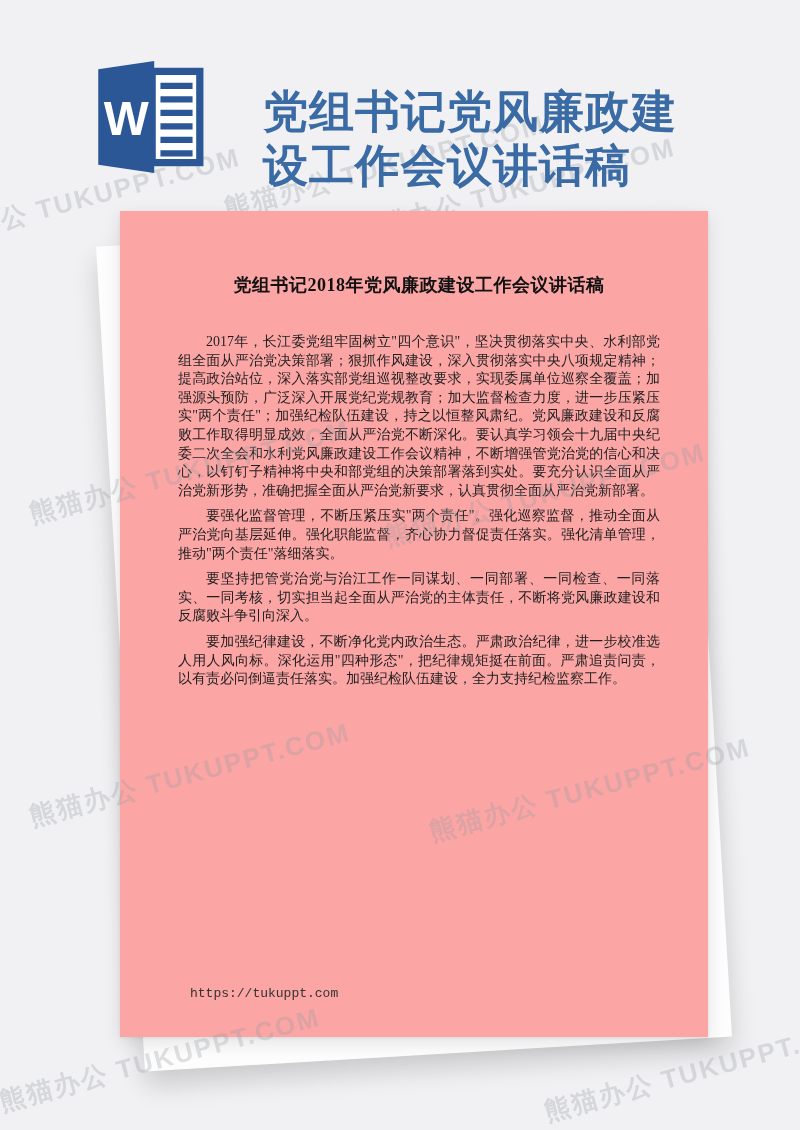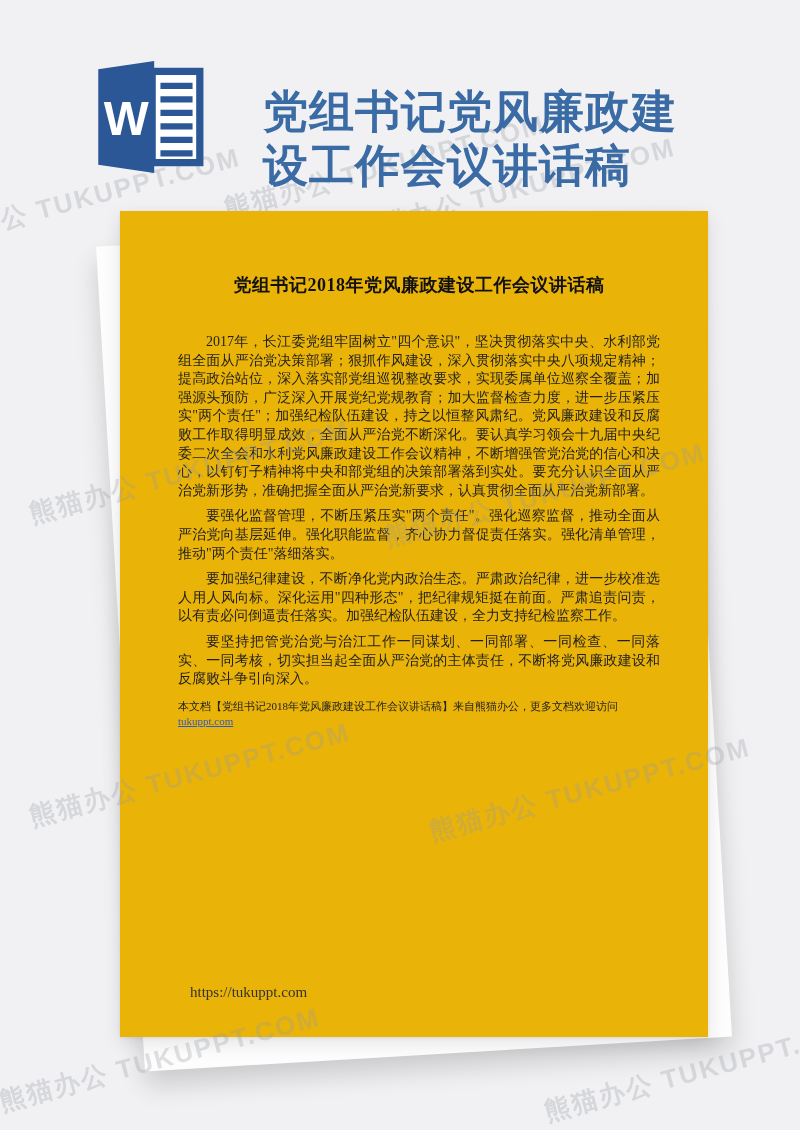--- a/index.html
+++ b/index.html
@@ -28,21 +28,21 @@
   .wm-high{z-index:6;}
   
   .page-back{
     position:absolute;left:95px;top:212px;width:588px;height:826px;
     background:#fdfdfd;z-index:3;
     transform:rotate(-3.4deg);transform-origin:100% 0;
     box-shadow:0 14px 26px rgba(0,0,0,0.16);
   }
   .page{
     position:absolute;left:120px;top:211px;width:588px;height:826px;
-    background:#eab308;z-index:4;
+    background:#fca5a5;z-index:4;
     box-shadow:0 6px 18px rgba(0,0,0,0.10),0 1px 3px rgba(0,0,0,0.08);
   }
   .page-inner{
     position:absolute;left:0;top:0;right:0;bottom:0;
     padding:62px 48px 0 58px;overflow:hidden;
     font-family:"Liberation Serif","DejaVu Serif",serif;color:#1f1f1f;
   }
   .doc-title{
     font-size:18px;font-weight:700;text-align:center;
     letter-spacing:.5px;margin:0 0 36px 0;color:#111;
@@ -53,22 +53,22 @@
   }
   .doc-note{
     font-size:11px;line-height:15px;margin-top:10px;color:#222;
   }
   .doc-note-link{
     display:inline-block;font-size:11px;color:#3059c7;
     text-decoration:underline;cursor:pointer;
   }
   .page-url{
     position:absolute;left:70px;bottom:36px;
-    font-family:Liberation Serif, serif;
-    font-size:15px;color:#333;
+    font-family:Liberation Mono, monospace;
+    font-size:13px;color:#333;
   }
 </style>
 </head>
 <body>
 
 <span class="wm wm-low" style="left:-80px;top:225px;">熊猫办公 TUKUPPT.COM</span>
 <span class="wm wm-low" style="left:225px;top:192px;">熊猫办公 TUKUPPT.COM</span>
 <span class="wm wm-low" style="left:355px;top:215px;">熊猫办公 TUKUPPT.COM</span>
 
 <div class="header">
@@ -88,26 +88,22 @@
   <h1 class="big-title">党组书记党风廉政建设工作会议讲话稿</h1>
 </div>
 
 <div class="page-back"></div>
 
 <div class="page">
   <div class="page-inner">
     <h2 class="doc-title">党组书记2018年党风廉政建设工作会议讲话稿</h2>
     <p class="doc-par">2017年，长江委党组牢固树立"四个意识"，坚决贯彻落实中央、水利部党组全面从严治党决策部署；狠抓作风建设，深入贯彻落实中央八项规定精神；提高政治站位，深入落实部党组巡视整改要求，实现委属单位巡察全覆盖；加强源头预防，广泛深入开展党纪党规教育；加大监督检查力度，进一步压紧压实"两个责任"；加强纪检队伍建设，持之以恒整风肃纪。党风廉政建设和反腐败工作取得明显成效，全面从严治党不断深化。要认真学习领会十九届中央纪委二次全会和水利党风廉政建设工作会议精神，不断增强管党治党的信心和决心，以钉钉子精神将中央和部党组的决策部署落到实处。要充分认识全面从严治党新形势，准确把握全面从严治党新要求，认真贯彻全面从严治党新部署。</p>
     <p class="doc-par">要强化监督管理，不断压紧压实"两个责任"。强化巡察监督，推动全面从严治党向基层延伸。强化职能监督，齐心协力督促责任落实。强化清单管理，推动"两个责任"落细落实。</p>
+    <p class="doc-par">要坚持把管党治党与治江工作一同谋划、一同部署、一同检查、一同落实、一同考核，切实担当起全面从严治党的主体责任，不断将党风廉政建设和反腐败斗争引向深入。</p>
     <p class="doc-par">要加强纪律建设，不断净化党内政治生态。严肃政治纪律，进一步校准选人用人风向标。深化运用"四种形态"，把纪律规矩挺在前面。严肃追责问责，以有责必问倒逼责任落实。加强纪检队伍建设，全力支持纪检监察工作。</p>
-    <p class="doc-par">要坚持把管党治党与治江工作一同谋划、一同部署、一同检查、一同落实、一同考核，切实担当起全面从严治党的主体责任，不断将党风廉政建设和反腐败斗争引向深入。</p>
-    <div class="doc-note">
-      <span>本文档【党组书记2018年党风廉政建设工作会议讲话稿】来自熊猫办公，更多文档欢迎访问</span><br>
-      <a class="doc-note-link">tukuppt.com</a>
-    </div>
     <div class="page-url">https://tukuppt.com</div>
   </div>
 </div>
 
 <span class="wm wm-high" style="left:30px;top:497px;">熊猫办公 TUKUPPT.COM</span>
 <span class="wm wm-high" style="left:385px;top:520px;">熊猫办公 TUKUPPT.COM</span>
 <span class="wm wm-high" style="left:30px;top:800px;">熊猫办公 TUKUPPT.COM</span>
 <span class="wm wm-high" style="left:430px;top:815px;">熊猫办公 TUKUPPT.COM</span>
 <span class="wm wm-high" style="left:0px;top:1085px;">熊猫办公 TUKUPPT.COM</span>
 <span class="wm wm-high" style="left:545px;top:1095px;">熊猫办公 TUKUPPT.COM</span>

